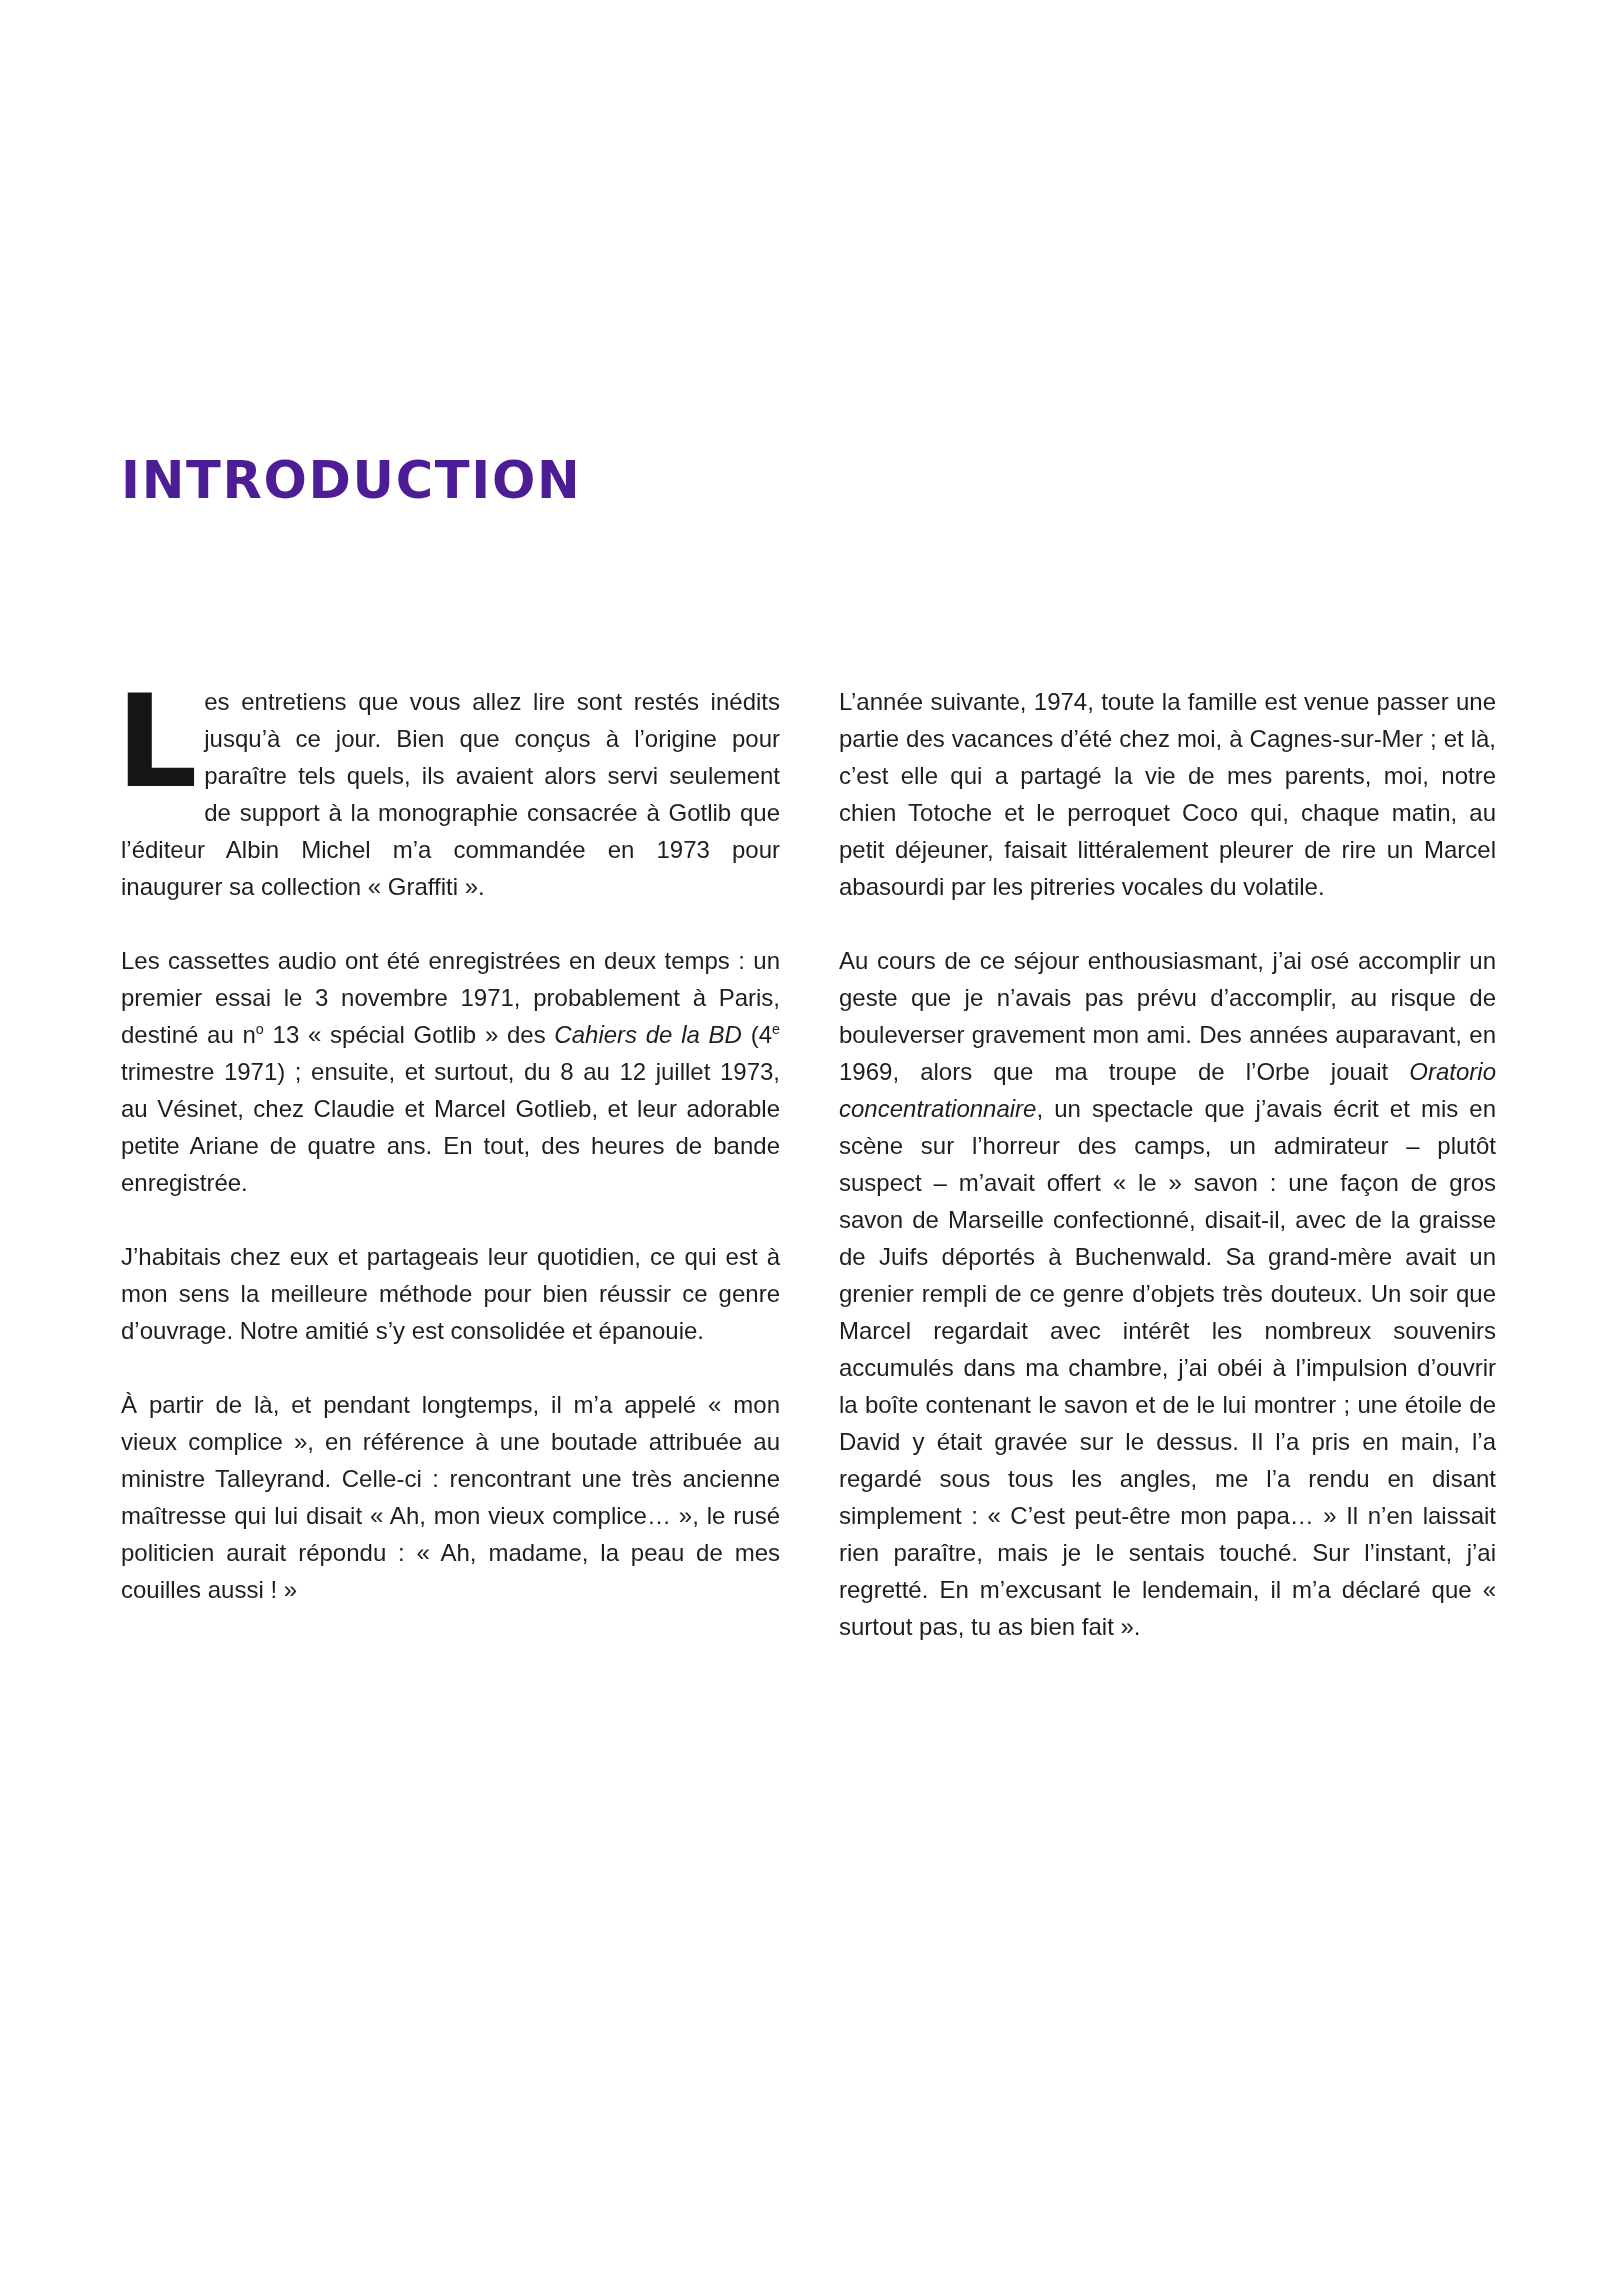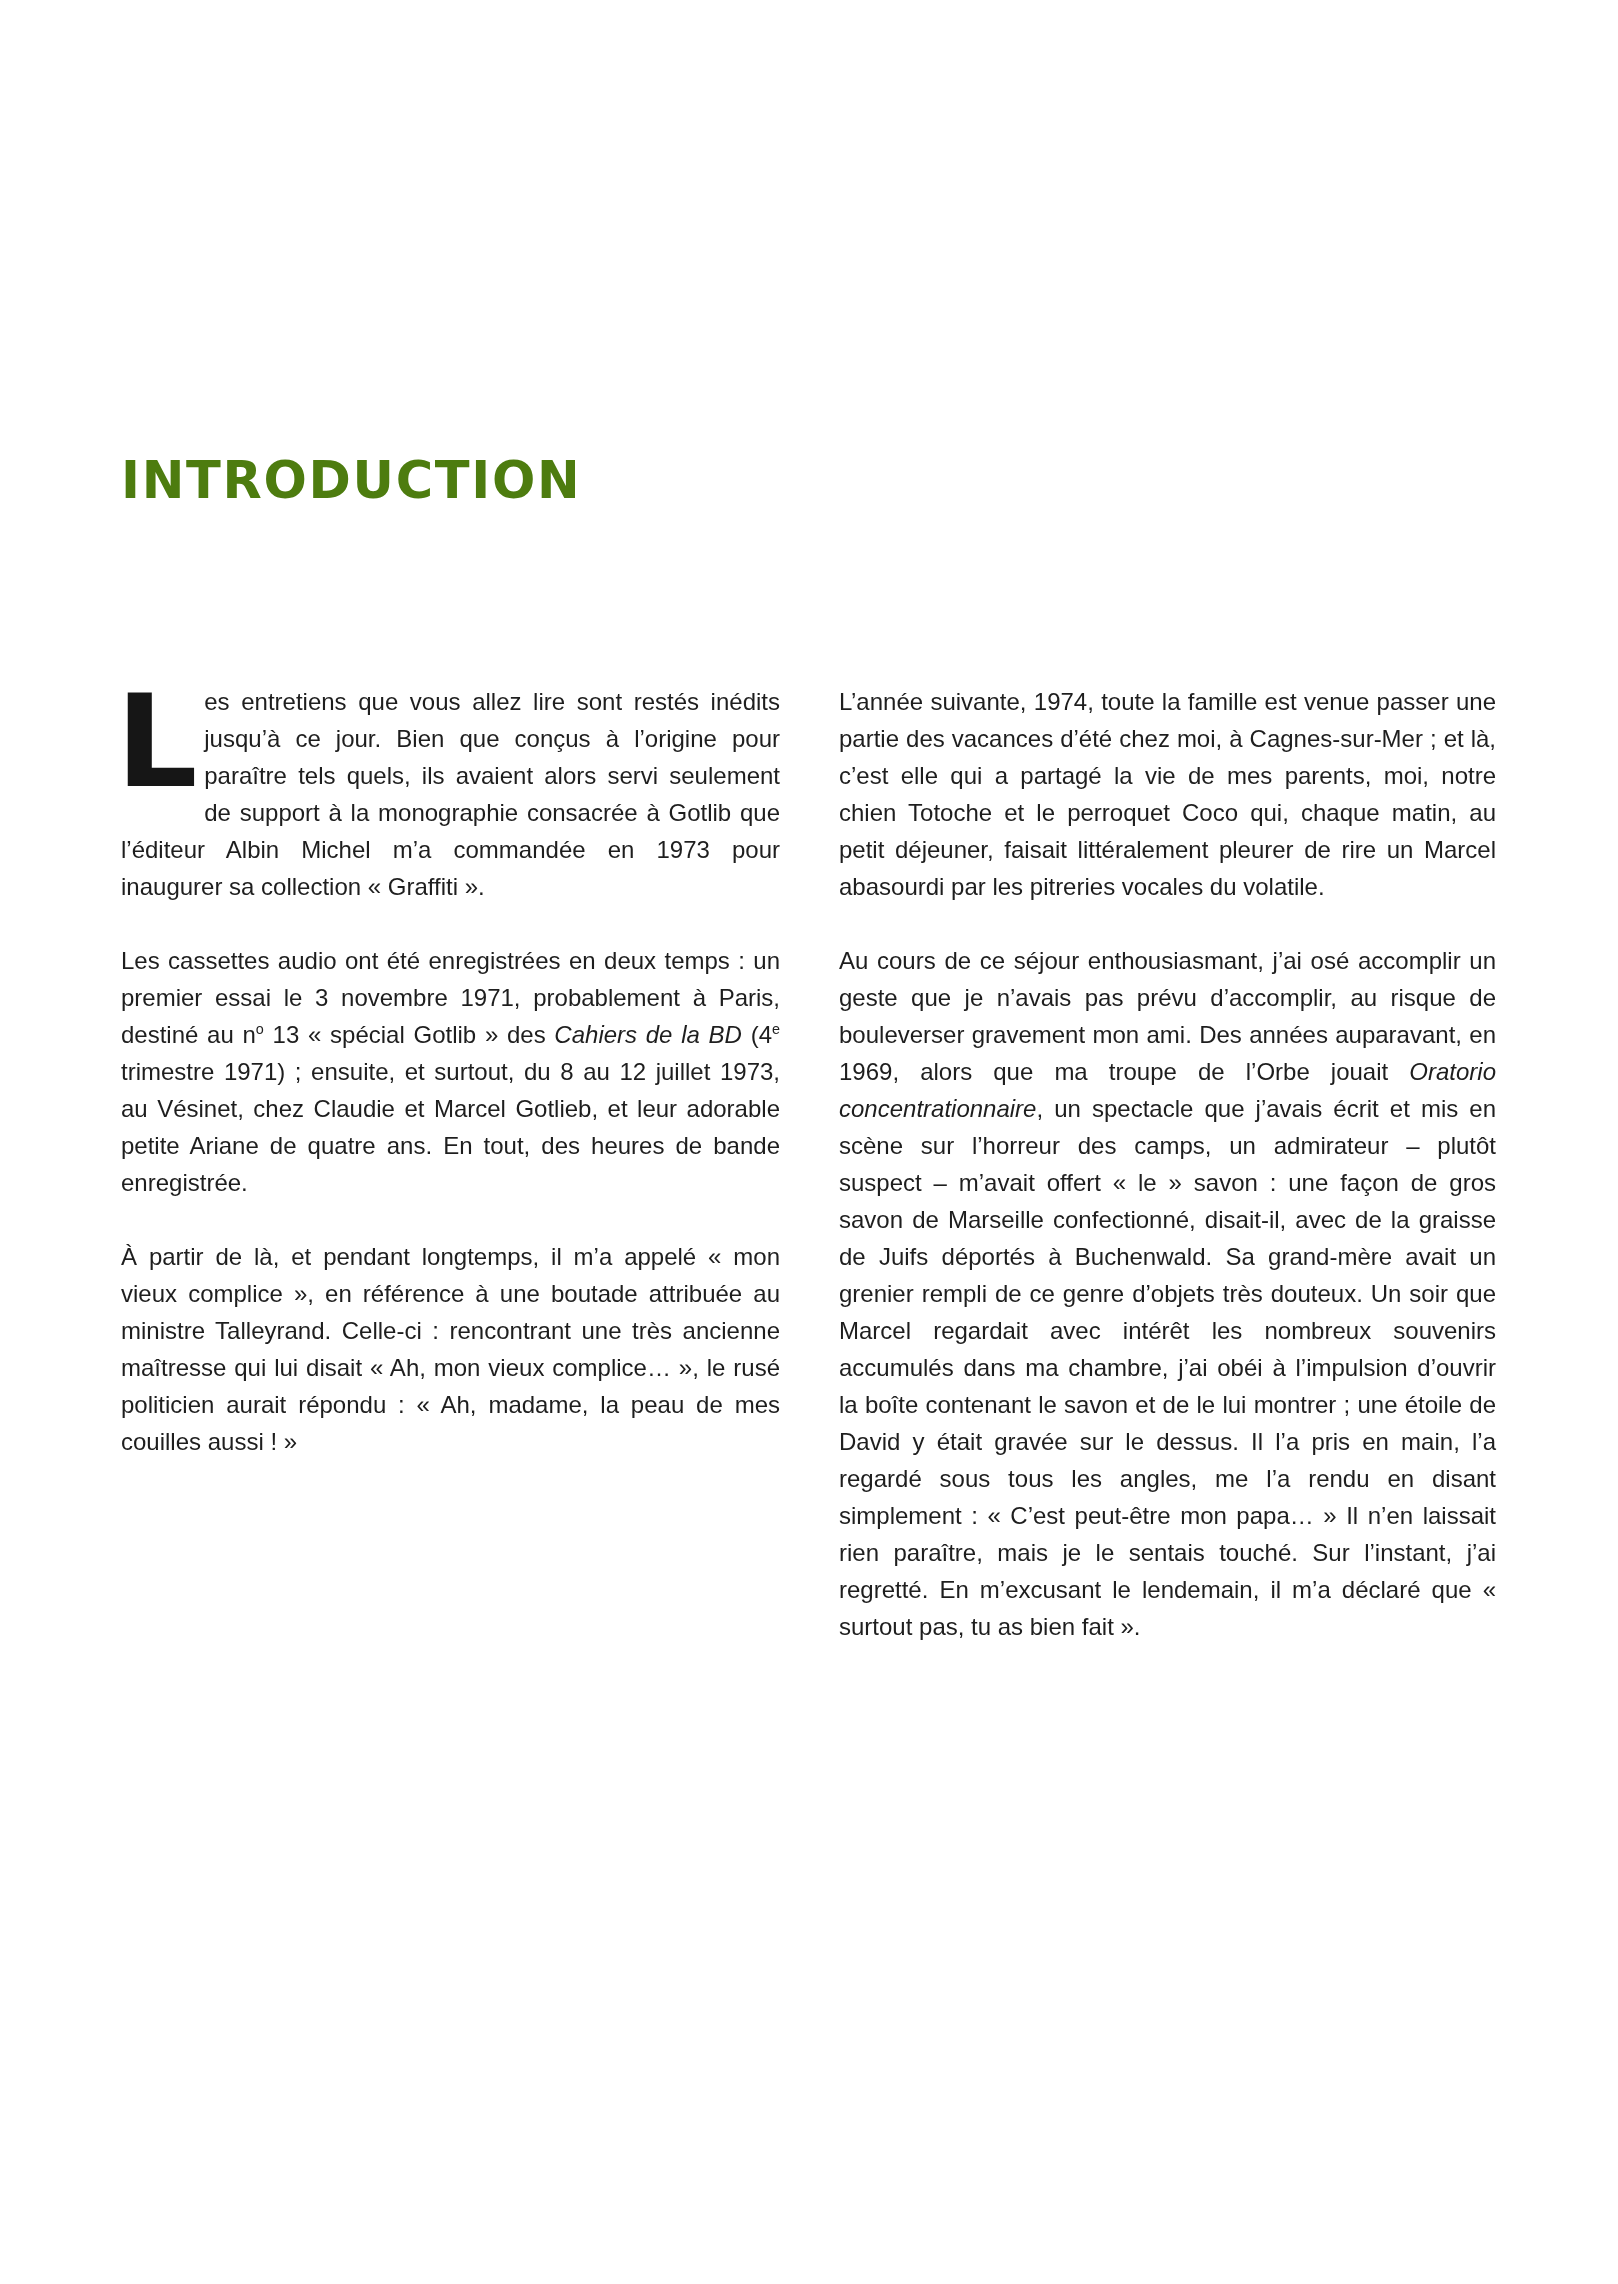--- a/index.html
+++ b/index.html
@@ -52,27 +52,28 @@
       margin: 11.8px 6.7px 0 -5px;
       color: #161616;
     }
     .last-justified { text-align-last: justify; }
     em { }
     sup { font-size: 60%; line-height: 0; vertical-align: super; }
   </style>
 </head>
 <body>
 
-<h1 class="page-title" style="color: #4d7c0f;">INTRODUCTION</h1>
+<h1 class="page-title" style="color: #4c1d95;">INTRODUCTION</h1>
 
 <div class="column col-left">
   <p><span class="dropcap">L</span><span>es entretiens que vous allez lire sont restés inédits jusqu’à ce jour. Bien que conçus à l’origine pour paraître tels quels, ils avaient alors servi seulement de support à la monographie consacrée à Gotlib que l’éditeur Albin Michel m’a commandée en 1973 pour inaugurer sa collection « Graffiti ».</span></p>
 
   <p><span>Les cassettes audio ont été enregistrées en deux temps : un premier essai le 3 novembre 1971, probablement à Paris, destiné au n</span><sup>o</sup><span> 13 « spécial Gotlib » des </span><em>Cahiers de la BD</em><span> (4</span><sup>e</sup><span> trimestre 1971) ; ensuite, et surtout, du 8 au 12 juillet 1973, au Vésinet, chez Claudie et Marcel Gotlieb, et leur adorable petite Ariane de quatre ans. En tout, des heures de bande enregistrée.</span></p>
 
+  <p>J’habitais chez eux et partageais leur quotidien, ce qui est à mon sens la meilleure méthode pour bien réussir ce genre d’ouvrage. Notre amitié s’y est consolidée et épanouie.</p>
 
   <p>À partir de là, et pendant longtemps, il m’a appelé « mon vieux complice », en référence à une boutade attribuée au ministre Talleyrand. Celle-ci : rencontrant une très ancienne maîtresse qui lui disait « Ah, mon vieux complice… », le rusé politicien aurait répondu : « Ah, madame, la peau de mes couilles aussi ! »</p>
 
 </div>
 
 <div class="column col-right">
   <p>L’année suivante, 1974, toute la famille est venue passer une partie des vacances d’été chez moi, à Cagnes-sur-Mer ; et là, c’est elle qui a partagé la vie de mes parents, moi, notre chien Totoche et le perroquet Coco qui, chaque matin, au petit déjeuner, faisait littéralement pleurer de rire un Marcel abasourdi par les pitreries vocales du volatile.</p>
 
   <p><span>Au cours de ce séjour enthousiasmant, j’ai osé accom­plir un geste que je n’avais pas prévu d’accomplir, au risque de bouleverser gravement mon ami. Des années auparavant, en 1969, alors que ma troupe de l’Orbe jouait </span><em>Oratorio concentrationnaire</em><span>, un spectacle que j’avais écrit et mis en scène sur l’horreur des camps, un admirateur – plutôt suspect – m’avait offert « le » savon : une façon de gros savon de Marseille confectionné, disait-il, avec de la graisse de Juifs déportés à Buchenwald. Sa grand-mère avait un grenier rempli de ce genre d’objets très douteux. Un soir que Marcel regardait avec intérêt les nombreux souvenirs accumulés dans ma chambre, j’ai obéi à l’im­pulsion d’ouvrir la boîte contenant le savon et de le lui montrer ; une étoile de David y était gravée sur le dessus. Il l’a pris en main, l’a regardé sous tous les angles, me l’a rendu en disant simplement : « C’est peut-être mon papa… » Il n’en laissait rien paraître, mais je le sentais touché. Sur l’instant, j’ai regretté. En m’excusant le lende­main, il m’a déclaré que « surtout pas, tu as bien fait ».</span></p>
 

